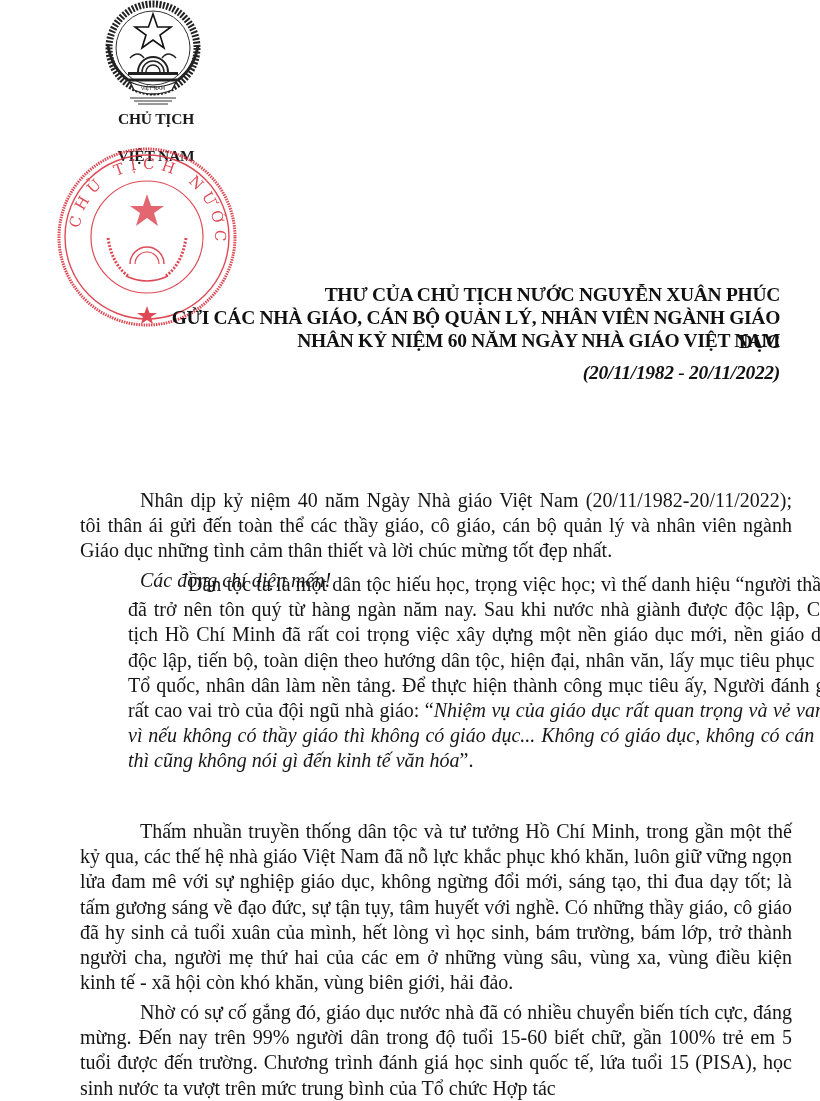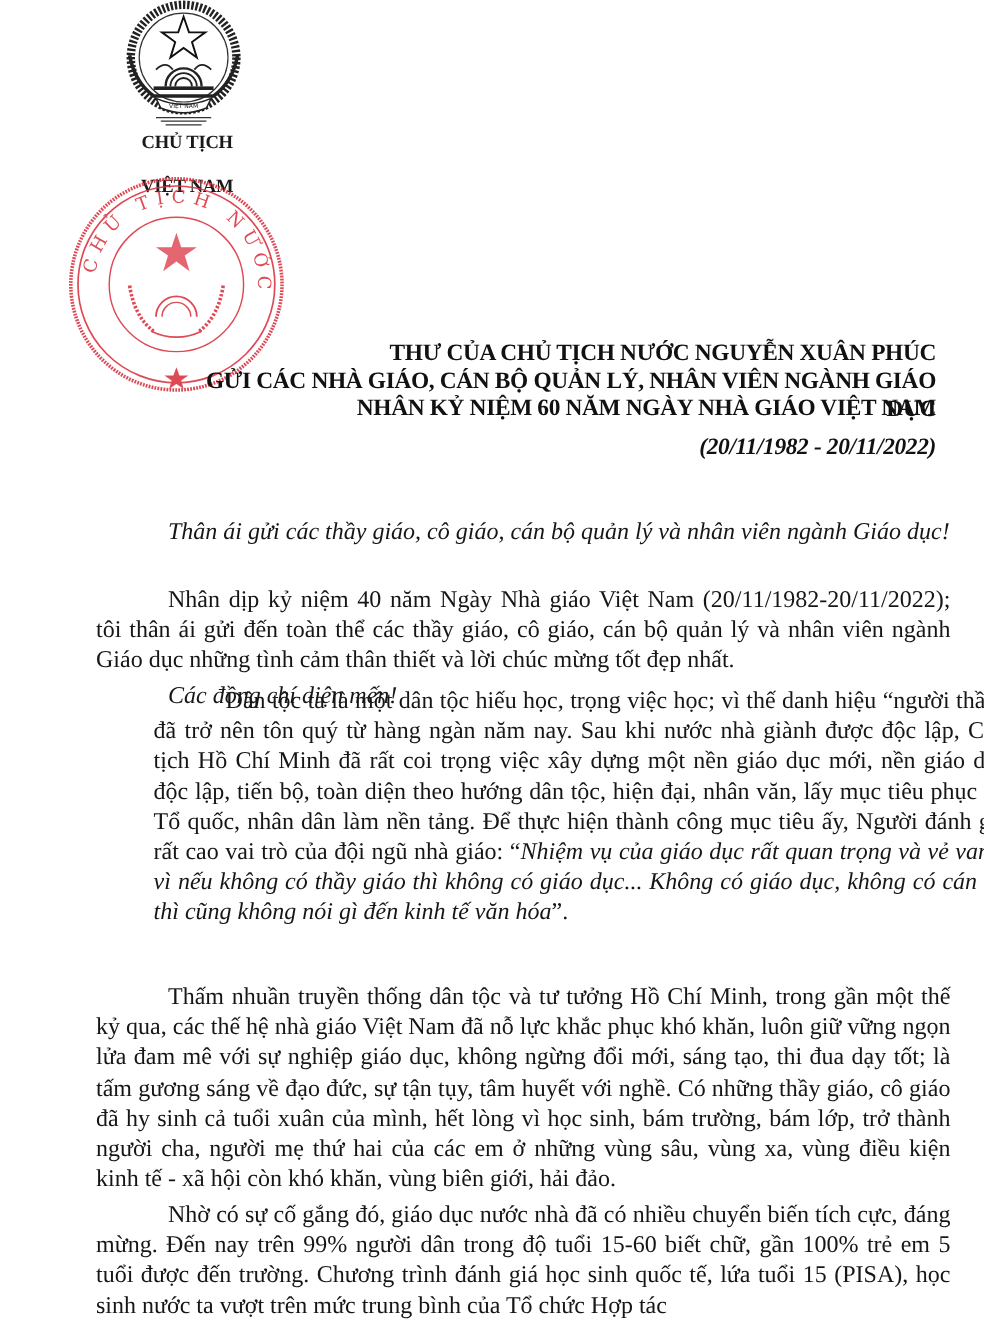--- a/index.html
+++ b/index.html
@@ -73,23 +73,20 @@
     <path d="M70 130 Q91 140 112 130" fill="none" stroke="#d9323f" stroke-width="1.4"></path>
     <polygon points="91,160 93.5,167 101,167 95,171 97,178 91,174 85,178 87,171 81,167 88.5,167" fill="#d9323f"></polygon>
   </svg>
 
 
   <div class="title t1">THƯ CỦA CHỦ TỊCH NƯỚC NGUYỄN XUÂN PHÚC</div>
   <div class="title t2">GỬI CÁC NHÀ GIÁO, CÁN BỘ QUẢN LÝ, NHÂN VIÊN NGÀNH GIÁO DỤC</div>
   <div class="title t3">NHÂN KỶ NIỆM 60 NĂM NGÀY NHÀ GIÁO VIỆT NAM</div>
   <div class="title t4">(20/11/1982 - 20/11/2022)</div>
 
-  <div class="body-text p1">
-    <p class="it">Thân ái gửi các thầy giáo, cô giáo, cán bộ quản lý và nhân viên ngành Giáo dục!</p>
-  </div>
 
   <div class="body-text p2">
     <p>Nhân dịp kỷ niệm 40 năm Ngày Nhà giáo Việt Nam (20/11/1982-20/11/2022); tôi thân ái gửi đến toàn thể các thầy giáo, cô giáo, cán bộ quản lý và nhân viên ngành Giáo dục những tình cảm thân thiết và lời chúc mừng tốt đẹp nhất.</p>
   </div>
 
   <div class="body-text p3">
     <p class="it">Các đồng chí diện mến!</p>
   </div>
 
   <div class="body-text p4">

